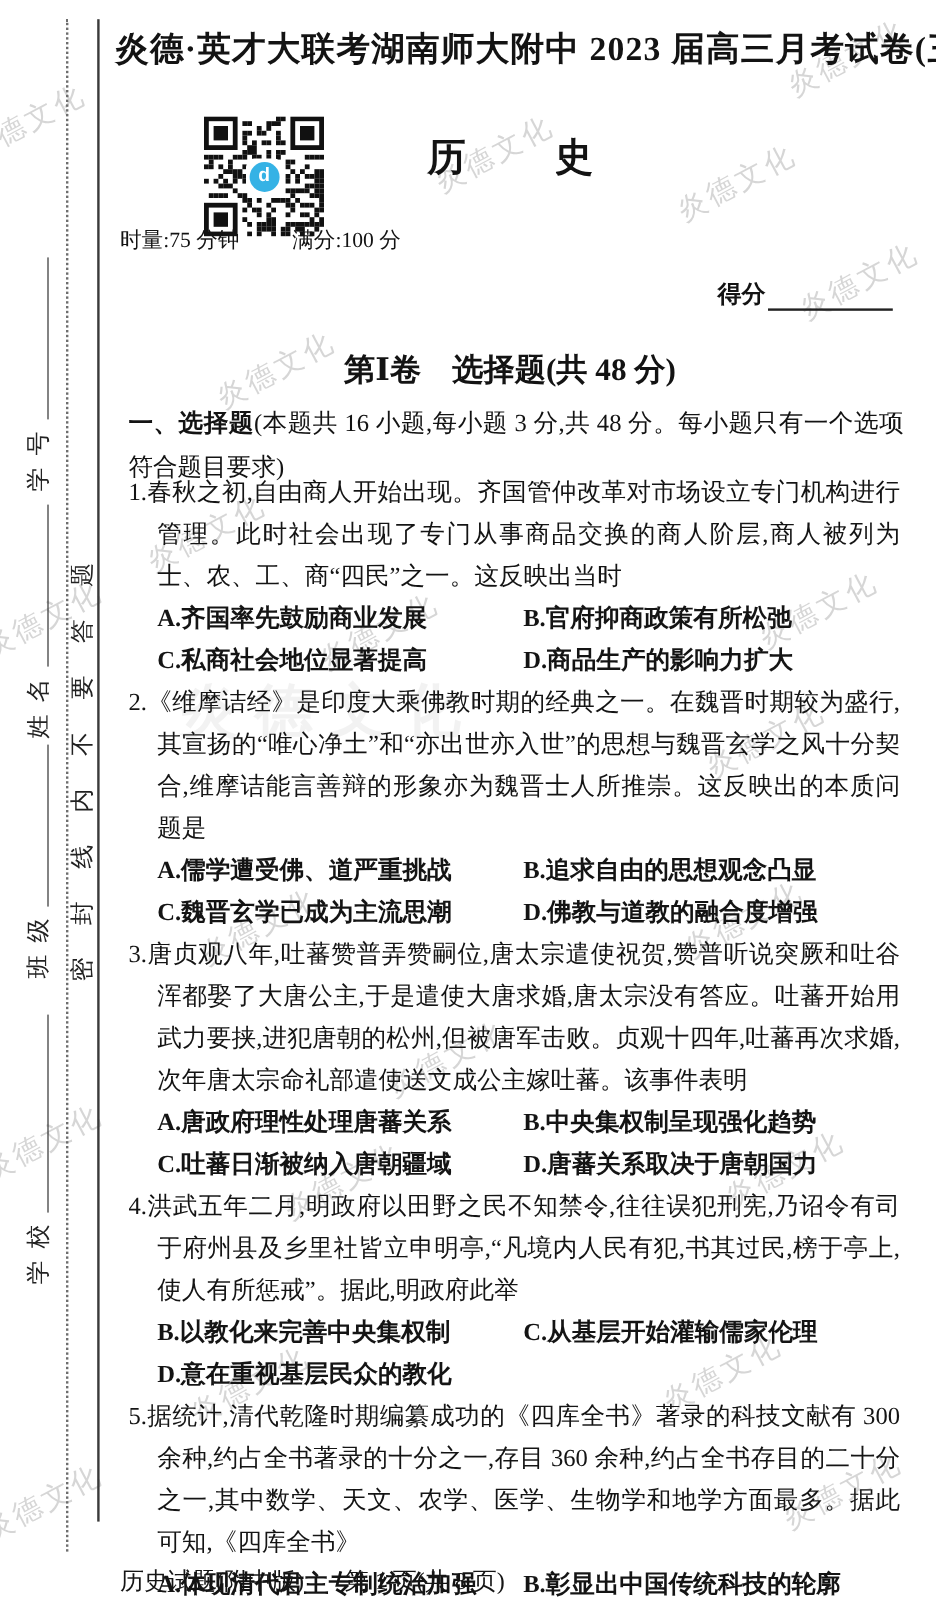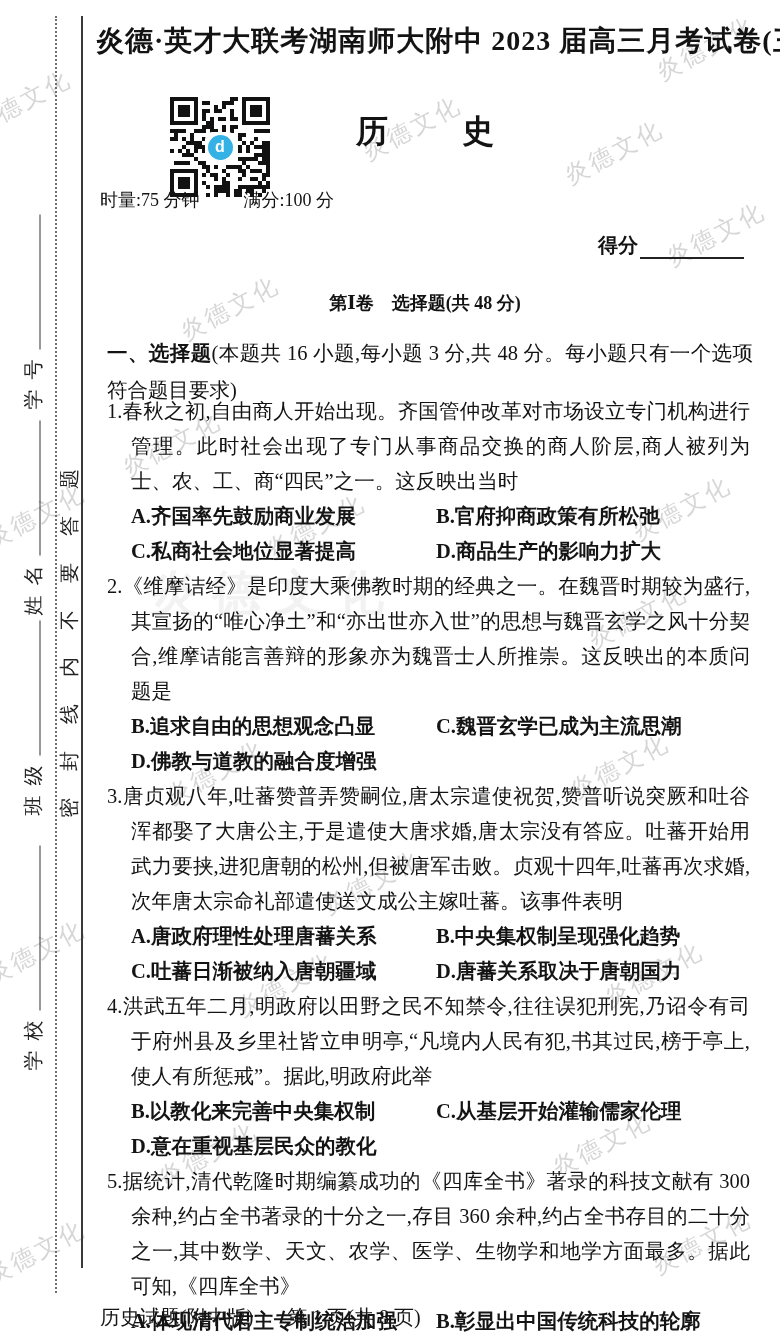--- a/index.html
+++ b/index.html
@@ -71,21 +71,21 @@
     position:absolute;left:100px;top:188px;width:650px;
     display:flex;justify-content:flex-start;gap:44px;font-size:18px;
   }
   .score{position:absolute;left:598px;top:232px;font-size:20px;}
   .score b{font-weight:bold;}
   .score .blank{display:inline-block;width:104px;border-bottom:2px solid #222;height:22px;vertical-align:bottom;margin-left:2px;}
 
   
   .section-title{
     position:absolute;left:100px;top:291px;width:650px;text-align:center;
-    font-size:18px;font-weight:bold;
+    font-size:26px;font-weight:bold;
   }
   .intro{
     position:absolute;left:107px;top:335px;width:646px;
     font-size:20.5px;line-height:37px;text-align:justify;
   }
   .intro .lead{font-weight:bold;}
 
   
   .content{
     position:absolute;left:107px;top:394px;width:643px;
@@ -375,20 +375,21 @@
         <div class="opt">A.齐国率先鼓励商业发展</div>
         <div class="opt">B.官府抑商政策有所松弛</div>
         <div class="opt">C.私商社会地位显著提高</div>
         <div class="opt">D.商品生产的影响力扩大</div>
       </div>
     </div>
 
     <div class="question">
       <div class="qtext"><span>2.</span><span>《维摩诘经》是印度大乘佛教时期的经典之一。在魏晋时期较为盛行,其宣扬的“唯心净土”和“亦出世亦入世”的思想与魏晋玄学之风十分契合,维摩诘能言善辩的形象亦为魏晋士人所推崇。这反映出的本质问题是</span></div>
       <div class="opts">
+        <div class="opt">A.儒学遭受佛、道严重挑战</div>
         <div class="opt">B.追求自由的思想观念凸显</div>
         <div class="opt">C.魏晋玄学已成为主流思潮</div>
         <div class="opt">D.佛教与道教的融合度增强</div>
       </div>
     </div>
 
     <div class="question">
       <div class="qtext"><span>3.</span><span>唐贞观八年,吐蕃赞普弄赞嗣位,唐太宗遣使祝贺,赞普听说突厥和吐谷浑都娶了大唐公主,于是遣使大唐求婚,唐太宗没有答应。吐蕃开始用武力要挟,进犯唐朝的松州,但被唐军击败。贞观十四年,吐蕃再次求婚,次年唐太宗命礼部遣使送文成公主嫁吐蕃。该事件表明</span></div>
       <div class="opts">
         <div class="opt">A.唐政府理性处理唐蕃关系</div>

